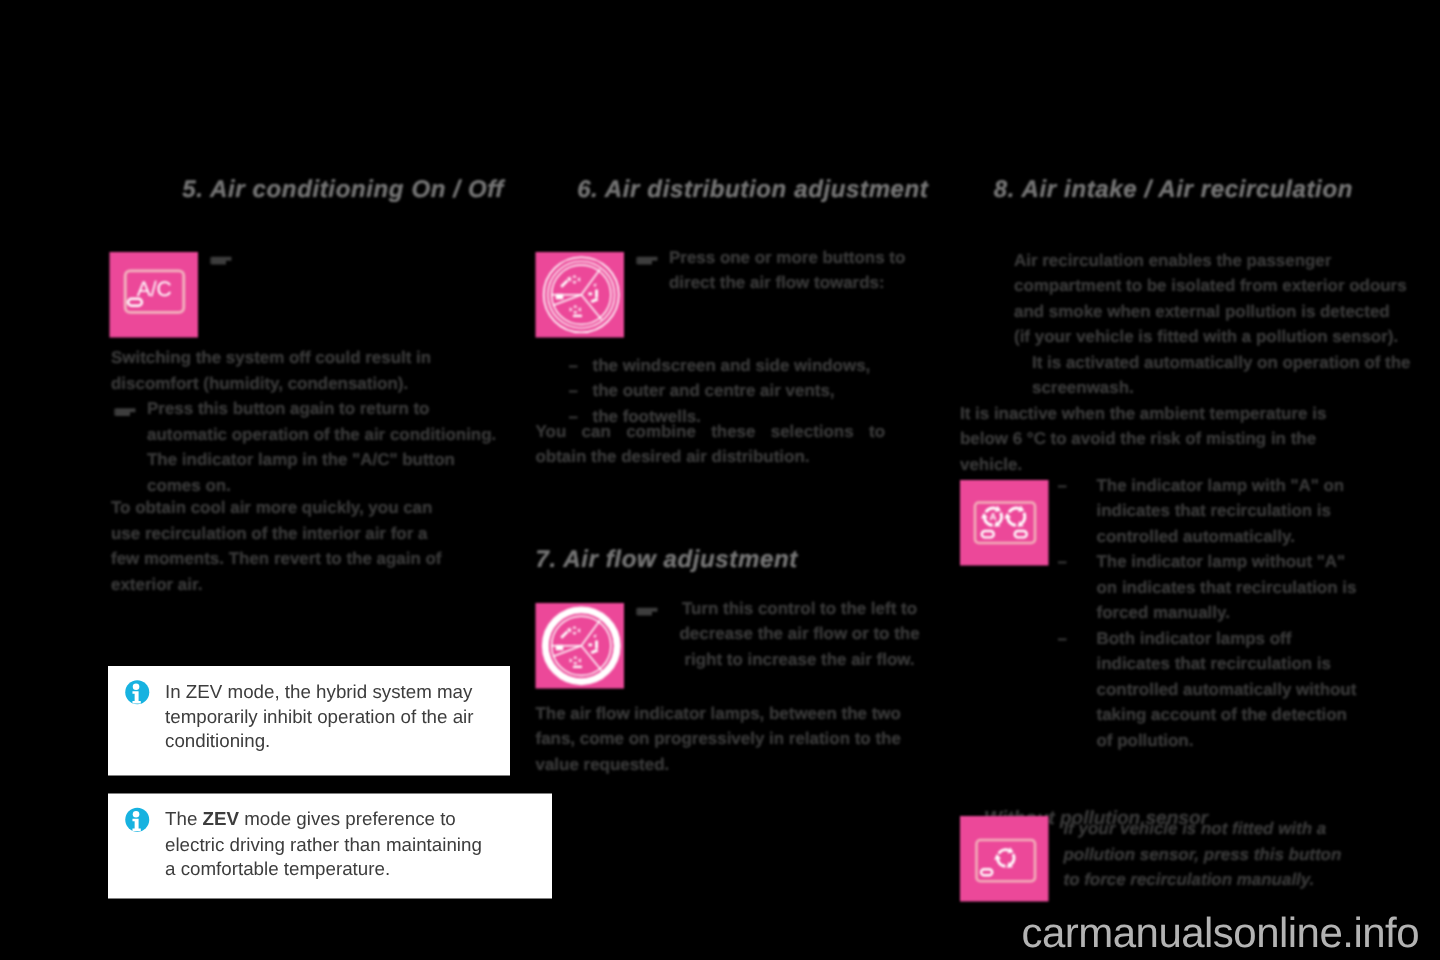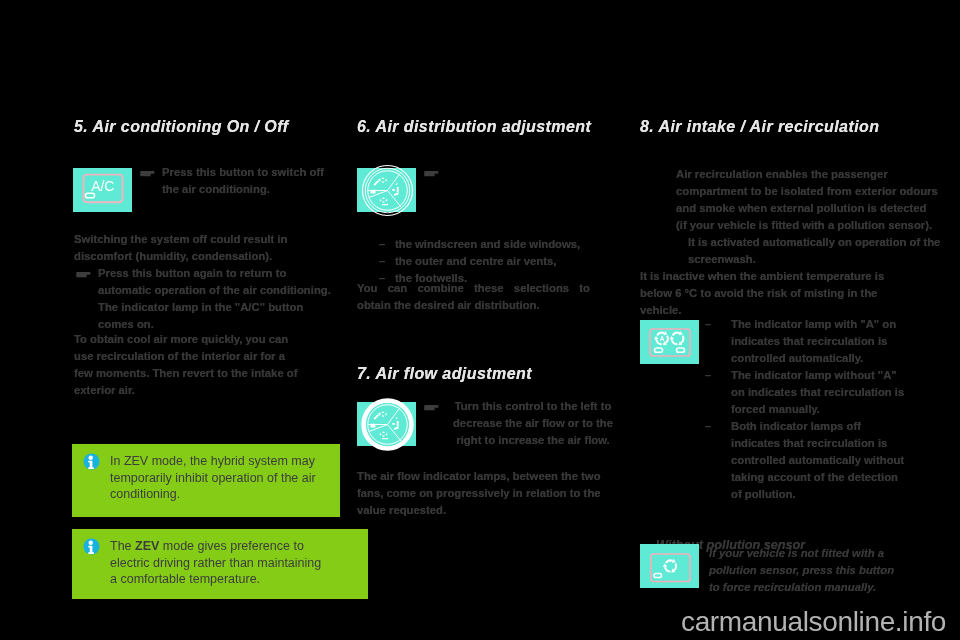--- a/index.html
+++ b/index.html
@@ -12,27 +12,28 @@
   .col{position:absolute;width:262px;}
   #col1{left:74px;top:118px;}
   #col2{left:357px;top:118px;}
   #col3{left:640px;top:118px;}
 
   h2.sec-title{
     margin:0;
     font-size:16px;
     font-weight:bold;
     font-style:italic;
-    color:#e5e5e5;
+    color:#737373;
     letter-spacing:0.42px;
     line-height:18px;
     white-space:nowrap;
+    text-align:right;
   }
 
-  .redbox{width:59px;height:44px;background:#5eead4;
+  .redbox{width:59px;height:57px;background:#ec4899;
           display:flex;align-items:center;justify-content:center;}
 
   p.body{margin:0;font-size:11.3px;font-weight:bold;color:#373737;line-height:16.9px;
          width:228px;}
 
   .bullet{position:relative;padding-left:24px;font-size:11.3px;font-weight:bold;
           color:#373737;line-height:16.9px;width:260px;box-sizing:border-box;}
   .am{position:absolute;left:1.8px;top:2.6px;width:16px;height:13.3px;}
 
   .dash{position:relative;padding-left:38px;font-size:11.3px;font-weight:bold;
@@ -40,21 +41,21 @@
   .dashmark{position:absolute;left:22px;top:0;}
 
   p.body.w3{width:263px;}
   p.body.w2{width:246px;}
   .dash.d3{width:203px;padding-left:26px;}
   .dash.d3 .dashmark{left:0px;}
   p.body.d3t{width:190px;}
   h3.subhead{margin:16px;font-size:12.7px;font-weight:bold;font-style:italic;color:#373737;
              line-height:16.9px;white-space:nowrap;}
 
-  .note{background:#84cc16;display:flex;align-items:flex-start;
+  .note{background:#ffffff;display:flex;align-items:flex-start;
         box-sizing:border-box;}
   .note .itxt{font-size:12.5px;color:#3d3d3d;line-height:16.5px;}
   .note .itxt b{font-weight:bold;}
 
   .wm{position:absolute;left:681px;top:606px;font-size:28px;color:#b3b3b3;letter-spacing:-0.35px;}
 
   .info-ic{flex:none;width:17px;height:17px;display:block;}
 </style>
 </head>
 <body>
@@ -72,34 +73,33 @@
           <text x="29.8" y="29.3" font-family="'Liberation Sans',sans-serif" font-size="14" font-weight="400" fill="#ffffff" text-anchor="middle">A/C</text>
         </svg>
       </div>
     </div>
 
     <div class="bullet" style="position:absolute;left:64px;top:46px;width:200px;">
       <svg class="am" viewBox="0 0 24 20">
           <path d="M1.4 6.2 L21.5 6.2 L21.5 10.2 L16.0 10.2 L16.0 14.0 L1.4 14.0 Z" fill="#3d3d3d"></path>
           <path d="M1.4 6.2 L1.4 14.0 L0.2 13.2 L0.2 7.0 Z" fill="#3d3d3d"></path>
         </svg>
-      <span>Press this button to switch off the air conditioning.</span>
     </div>
 
     <p class="body" style="position:absolute;left:0;top:113px;">Switching the system off could result in discomfort (humidity, condensation).</p>
 
     <div class="bullet" style="position:absolute;left:0;top:147px;">
       <svg class="am" viewBox="0 0 24 20">
           <path d="M1.4 6.2 L21.5 6.2 L21.5 10.2 L16.0 10.2 L16.0 14.0 L1.4 14.0 Z" fill="#3d3d3d"></path>
           <path d="M1.4 6.2 L1.4 14.0 L0.2 13.2 L0.2 7.0 Z" fill="#3d3d3d"></path>
         </svg>
       <span>Press this button again to return to automatic operation of the air conditioning. The indicator lamp in the "A/C" button comes on.</span>
     </div>
 
-    <p class="body" style="position:absolute;left:0;top:213px;">To obtain cool air more quickly, you can use recirculation of the interior air for a few moments. Then revert to the intake of exterior air.</p>
+    <p class="body" style="position:absolute;left:0;top:213px;">To obtain cool air more quickly, you can use recirculation of the interior air for a few moments. Then revert to the again of exterior air.</p>
 
     </div>
   </div>
 
   <div class="col scan" id="col2">
     <h2 class="sec-title">6.  Air distribution adjustment</h2>
 
     <div style="position:absolute;left:0px;top:50px;">
       <div class="redbox">
         <svg width="59" height="57" viewBox="0 0 118 114">
@@ -134,20 +134,21 @@
           </g>
         </svg>
       </div>
     </div>
 
     <div class="bullet" style="position:absolute;left:65px;top:46px;width:198px;">
       <svg class="am" viewBox="0 0 24 20">
         <path d="M1.4 6.2 L21.5 6.2 L21.5 10.2 L16.0 10.2 L16.0 14.0 L1.4 14.0 Z" fill="#3d3d3d"></path>
         <path d="M1.4 6.2 L1.4 14.0 L0.2 13.2 L0.2 7.0 Z" fill="#3d3d3d"></path>
       </svg>
+      <span>Press one or more buttons to direct the air flow towards:</span>
     </div>
 
     <div class="dash" style="position:absolute;left:0;top:118px;">
       <span class="dashmark">–</span>
       <span>the windscreen and side windows,</span>
     </div>
     <div class="dash" style="position:absolute;left:0;top:135px;">
       <span class="dashmark">–</span>
       <span>the outer and centre air vents,</span>
     </div>

